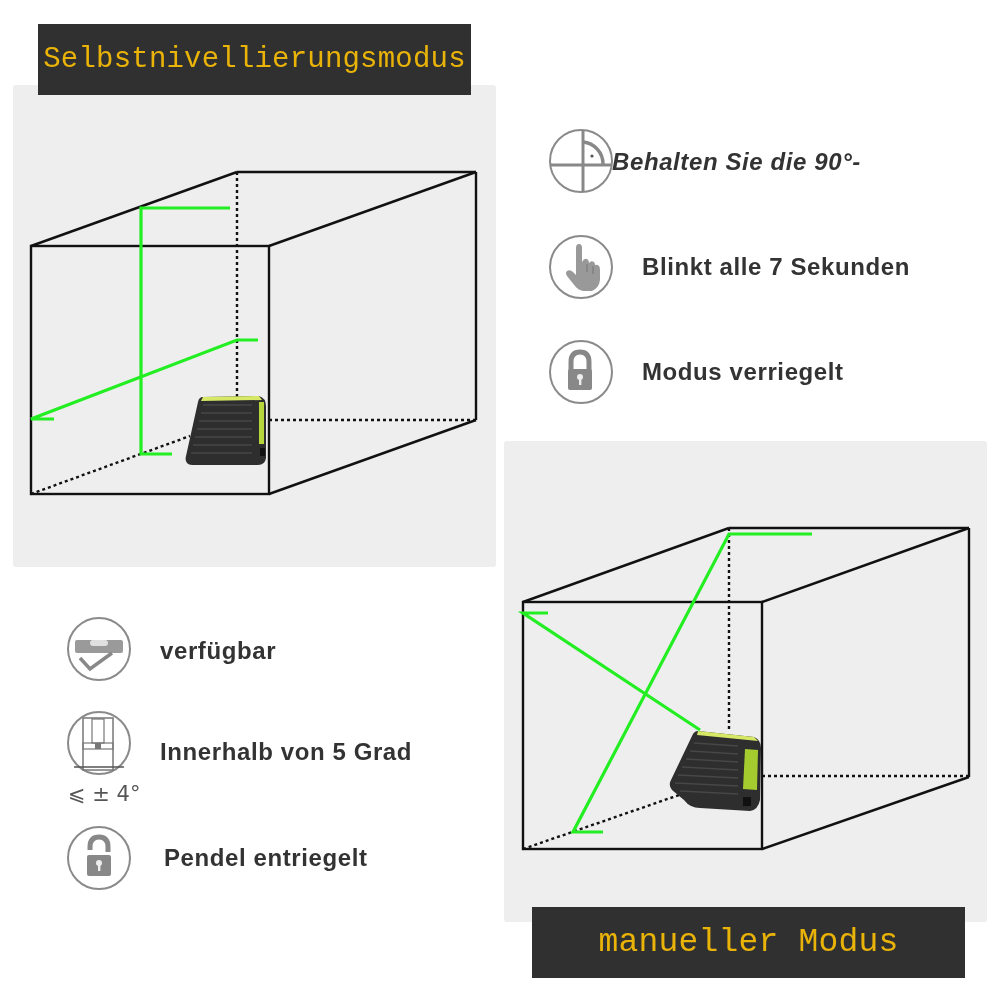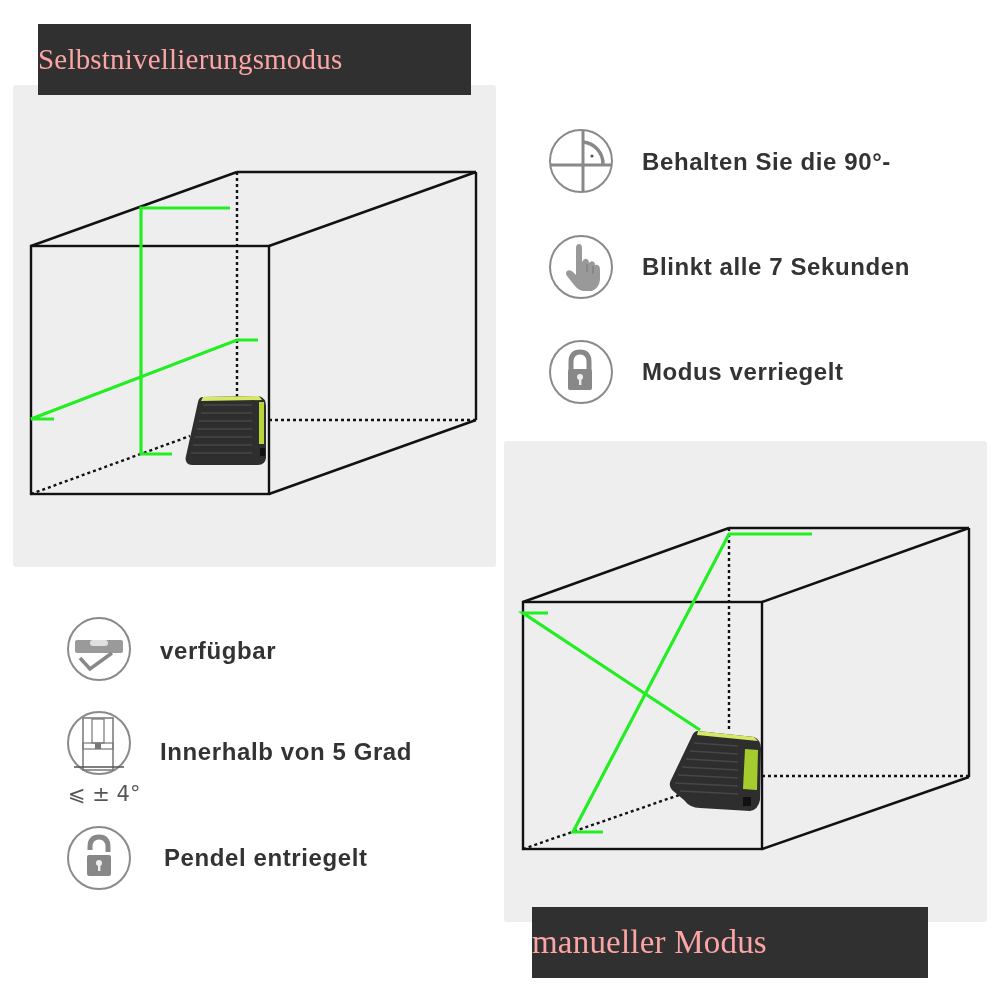--- a/index.html
+++ b/index.html
@@ -3,23 +3,23 @@
 <meta charset="utf-8">
 <style>
   html, body { margin: 0; padding: 0; }
   body {
     width: 1000px; height: 1000px; position: relative; overflow: hidden;
     background: #ffffff;
     font-family: "Liberation Sans", "DejaVu Sans", sans-serif;
   }
   .panel { position: absolute; background: #eeeeee; border-radius: 3px; }
   .label-box {
-    position: absolute; background: #303030; color: #fca5a5;
-    display: flex; align-items: center; 
-    font-family: Liberation Serif, serif; letter-spacing: 0.2px;
+    position: absolute; background: #303030; color: #eab308;
+    display: flex; align-items: center; justify-content: center;
+    font-family: Liberation Mono, monospace; letter-spacing: 0.2px;
   }
   .diagram { position: absolute; left: 0; top: 0; }
   .feature-text {
     position: absolute; color: #333333; font-weight: bold;
     font-family: "Liberation Sans", sans-serif; font-size: 24px; line-height: 31px;
     letter-spacing: 0.6px;
   }
   .icon { position: absolute; }
   .tilt-label {
     position: absolute; color: #555555; font-size: 21px;
@@ -68,21 +68,21 @@
       <line x1="195" y1="437" x2="252" y2="437"></line>
       <line x1="193" y1="445" x2="252" y2="445"></line>
       <line x1="191" y1="453" x2="252" y2="453"></line>
     </g>
     <rect x="260" y="448" width="5" height="8" fill="#111"></rect>
   </g>
 </svg>
 
 <div class="panel" style="left:504px; top:441px; width:483px; height:481px;"></div>
 
-<div class="label-box" style="left:532px; top:907px; width:396px; height:71px; font-size:33px;">
+<div class="label-box" style="left:532px; top:907px; width:433px; height:71px; font-size:33px;">
   <span>manueller Modus</span>
 </div>
 
 <svg class="diagram" width="1000" height="1000" viewBox="0 0 1000 1000">
   <g stroke="#111" stroke-width="2.4" fill="none">
     <rect x="523" y="602" width="239" height="247"></rect>
     <line x1="523" y1="602" x2="729" y2="528"></line>
     <line x1="729" y1="528" x2="969" y2="528"></line>
     <line x1="762" y1="602" x2="969" y2="528"></line>
     <line x1="969" y1="528" x2="969" y2="777"></line>
@@ -115,21 +115,21 @@
   </g>
 </svg>
 
 <svg class="icon" style="left:548px; top:128px;" width="66" height="66" viewBox="0 0 66 66">
   <circle cx="33" cy="33" r="31" fill="none" stroke="#8a8a8a" stroke-width="2"></circle>
   <line x1="2" y1="37" x2="64" y2="37" stroke="#888" stroke-width="3"></line>
   <line x1="35" y1="2" x2="35" y2="64" stroke="#888" stroke-width="3"></line>
   <path d="M35,14 A22,22 0 0 1 55,36" fill="none" stroke="#888" stroke-width="3.5"></path>
   <circle cx="44" cy="28" r="1.6" fill="#555"></circle>
 </svg>
-<div class="feature-text" style="left:642px; top:146px;">
+<div class="feature-text" style="left:612px; top:146px;font-style:italic;">
   <div>Behalten Sie die 90°-</div>
 </div>
 
 <svg class="icon" style="left:548px; top:234px;" width="66" height="66" viewBox="0 0 66 66">
   <circle cx="33" cy="33" r="31" fill="none" stroke="#8a8a8a" stroke-width="2"></circle>
   <path d="M28,14 Q28,10 31,10 Q34,10 34,14 L34,28 Q36,24 39,25 Q41,26 41,29 Q43,26 46,28 Q47,29 47,31 Q49,30 51,32 Q52,33 52,36 L52,46 Q51,54 44,57 L35,57 Q30,56 27,52 L19,42 Q17,39 19,37 Q22,35 25,38 L28,41 Z" fill="#999"></path>
   <line x1="39" y1="30" x2="39" y2="38" stroke="#777" stroke-width="1"></line>
   <line x1="45" y1="32" x2="45" y2="40" stroke="#777" stroke-width="1"></line>
 </svg>
 <div class="feature-text" style="left:642px; top:251px;">

